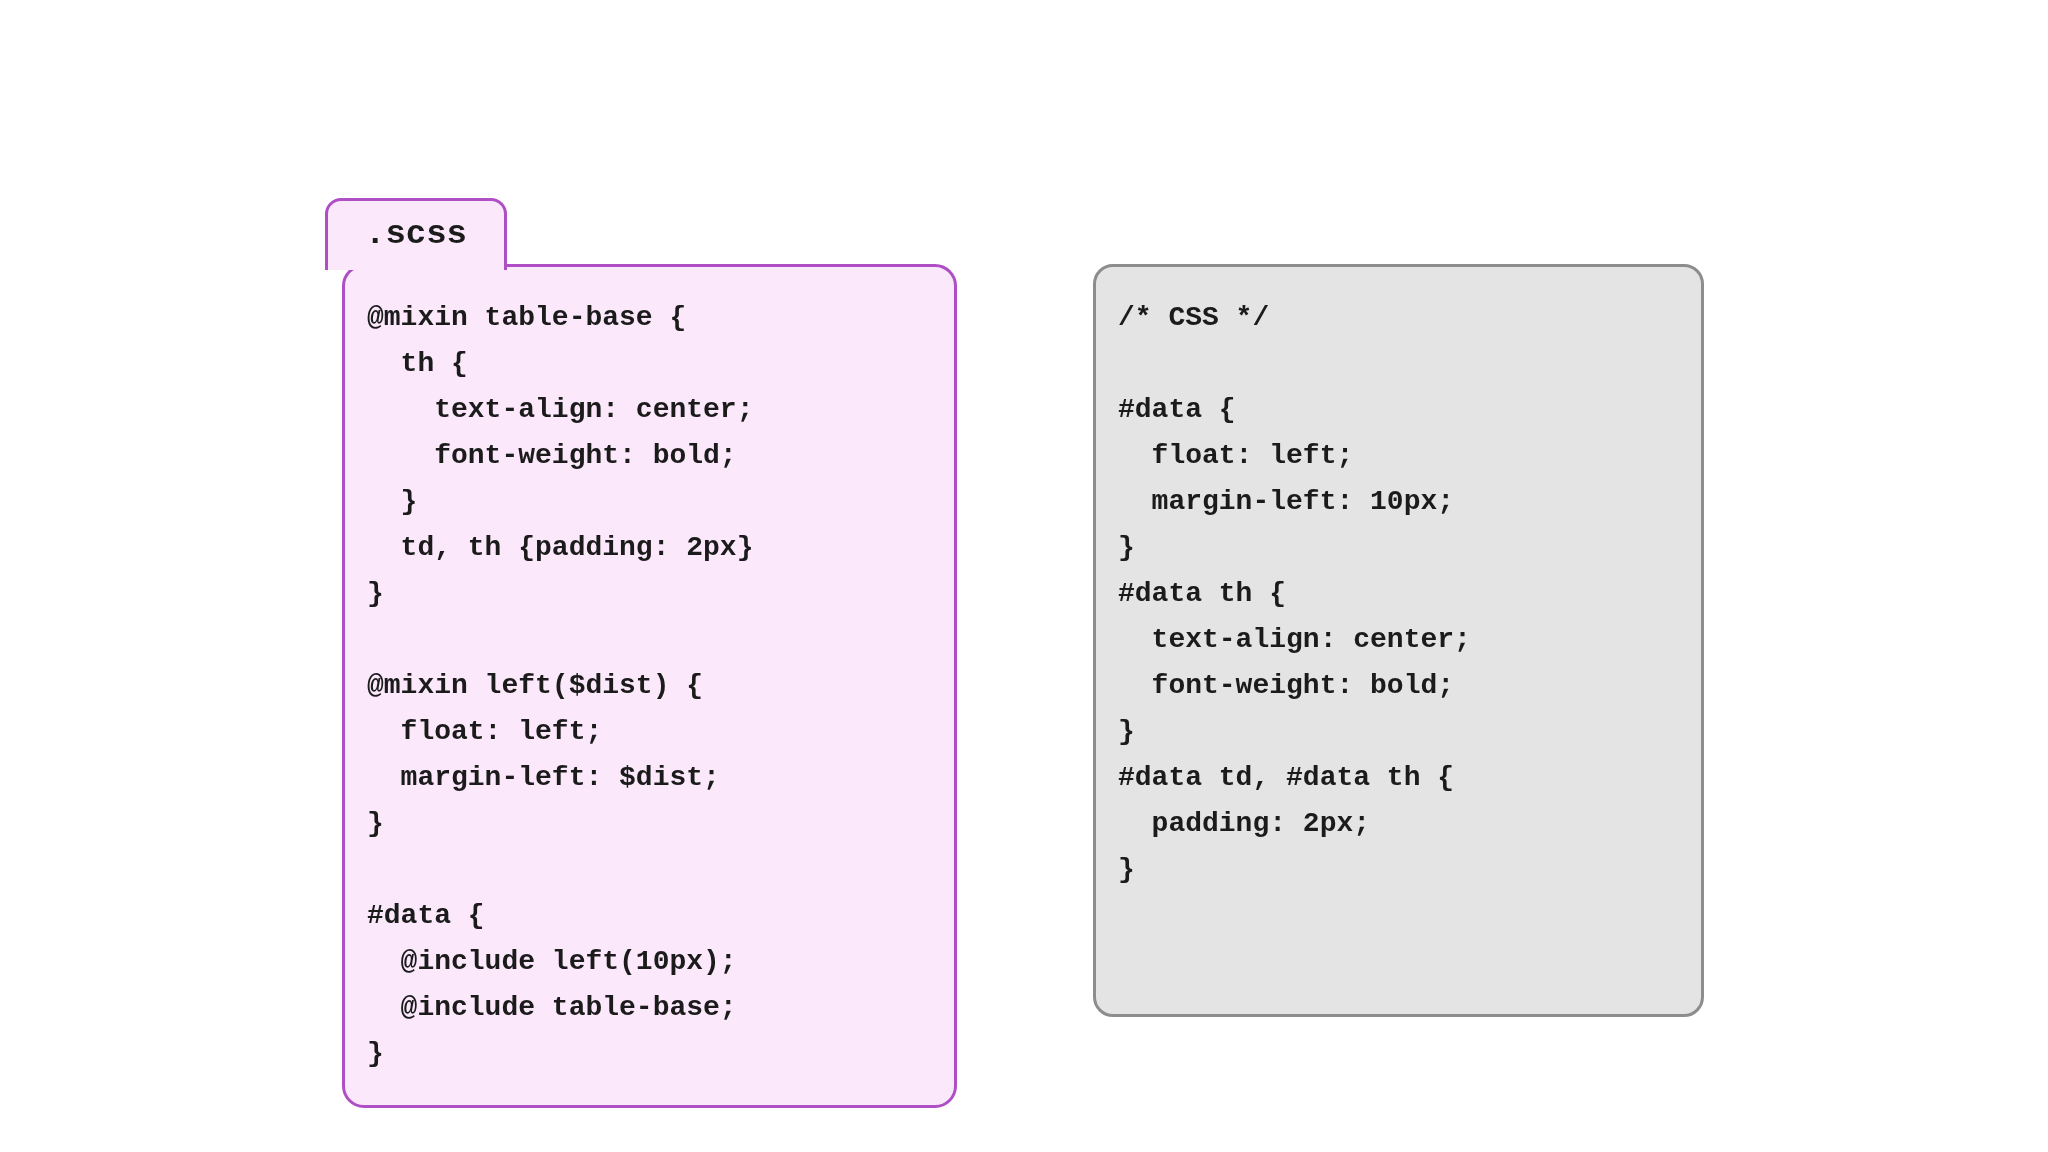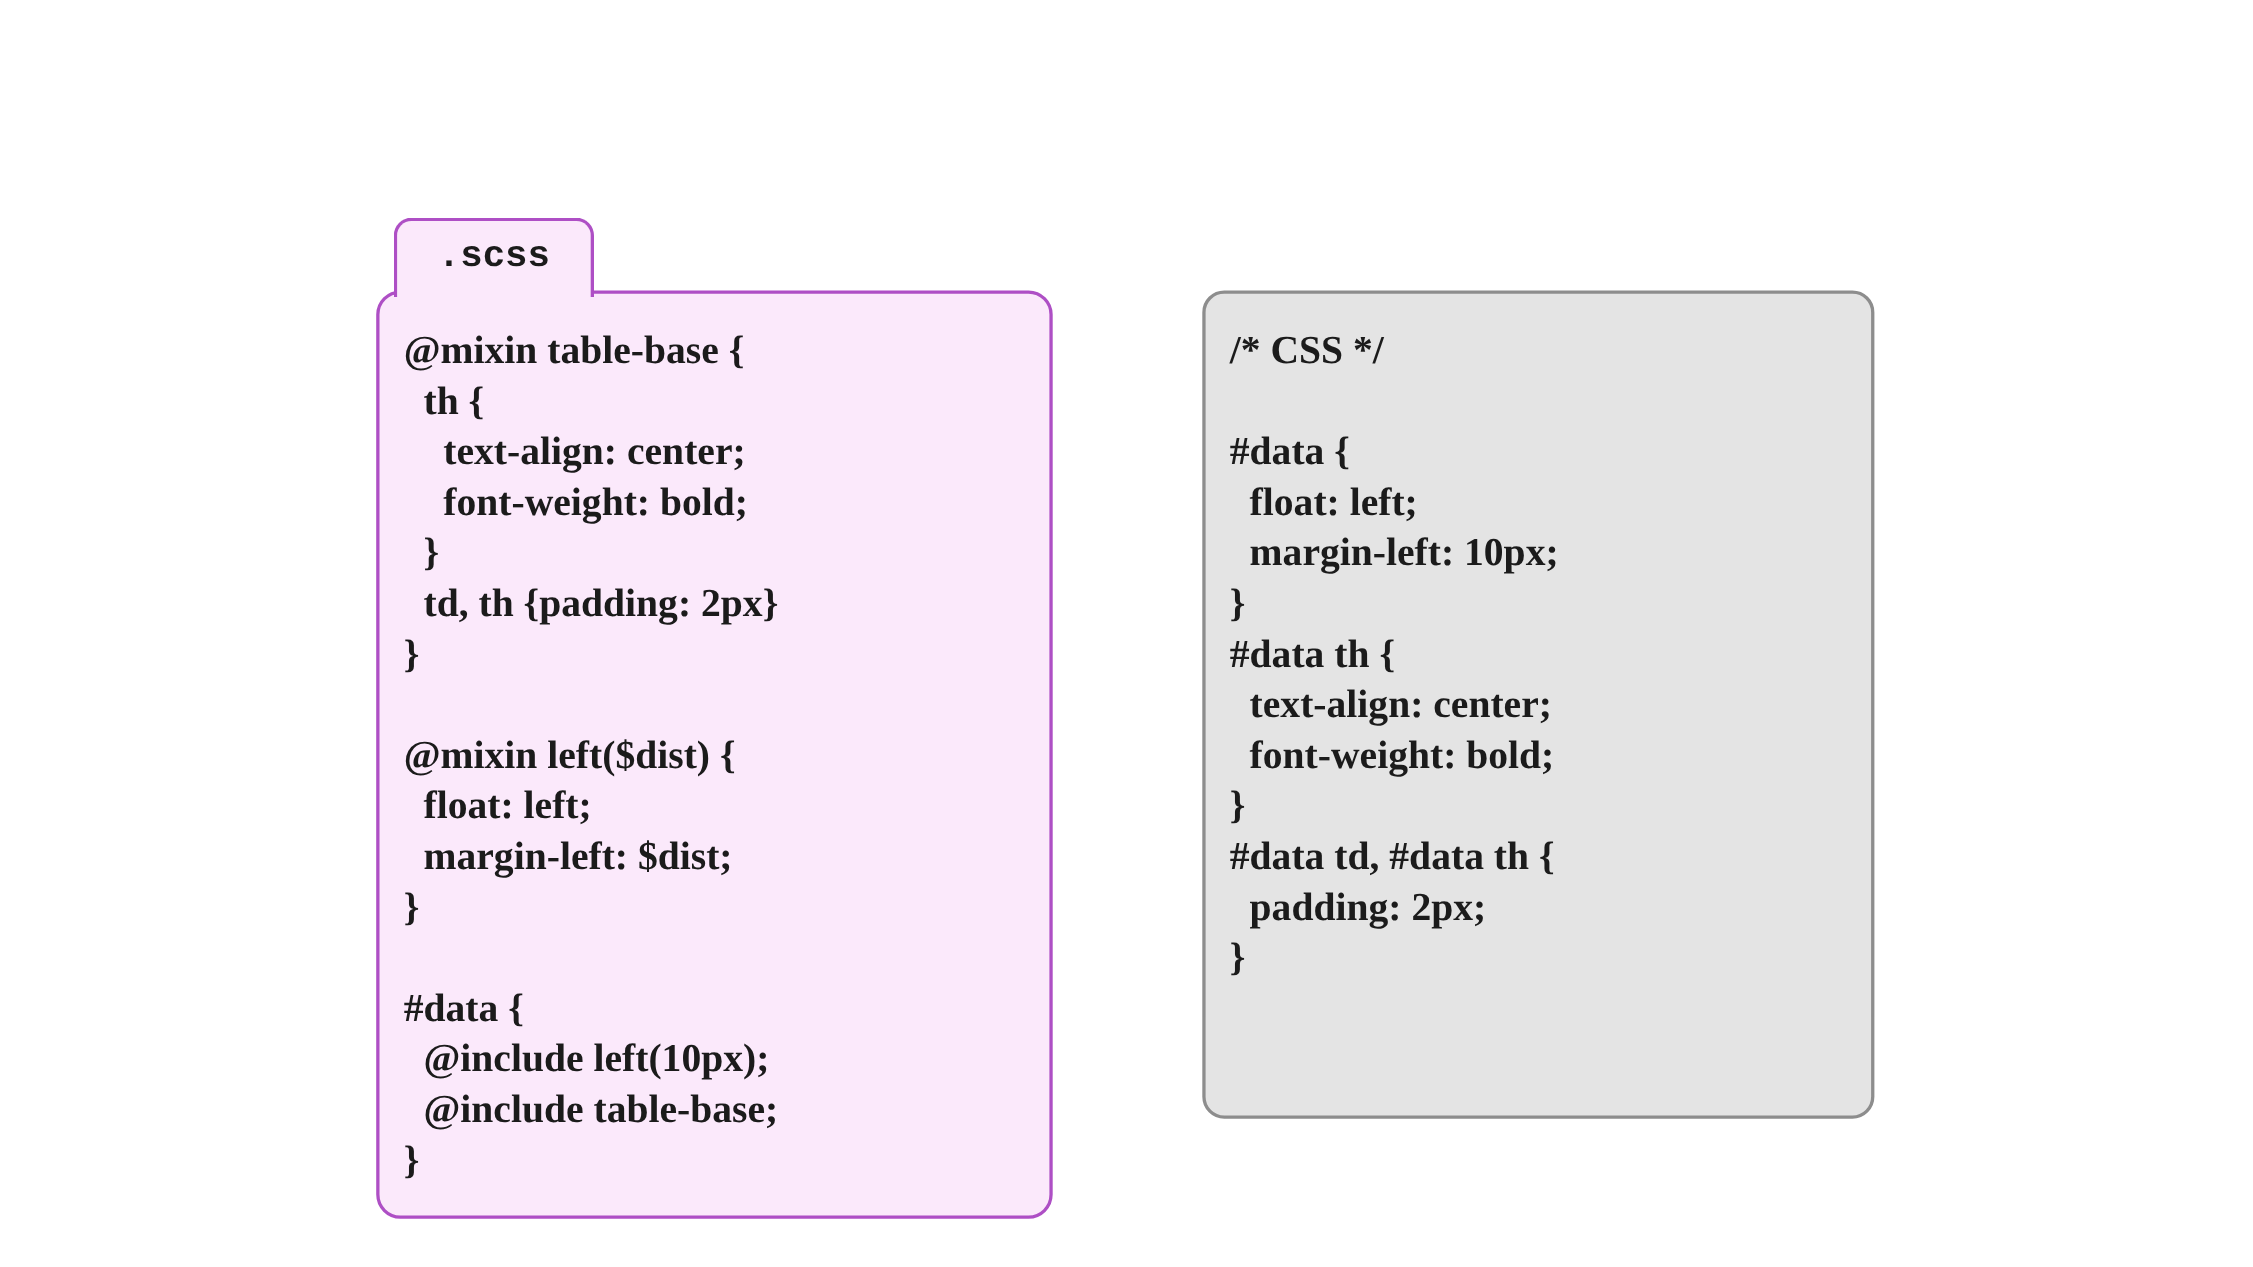--- a/index.html
+++ b/index.html
@@ -44,21 +44,21 @@
   .tab {
     position: absolute;
     box-sizing: border-box;
     text-align: center;
     font-family: "Liberation Mono", "DejaVu Sans Mono", monospace;
     font-weight: bold;
     font-size: 34px;
     line-height: 62px;
   }
   .tab-scss {
-    left: 358px;
+    left: 325px;
     top: 198px;
     width: 182px;
     height: 72px;
     background: var(--pink-fill, #fbe9fb);
     border: 3px solid var(--pink-border, #ae4fc5);
     border-bottom: none;
     border-radius: 16px 16px 0 0;
     color: var(--code-text, #1b1b1b);
     z-index: 3;
     line-height: 66px;
@@ -71,23 +71,23 @@
     background: var(--sass-fill, #fdf4fd);
     border: 2px solid var(--sass-border, #d9a2db);
     border-bottom: none;
     border-radius: 14px 14px 0 0;
     color: var(--sass-text, #8b8b8b);
     z-index: 1;
   }
   pre.code {
     margin: 0;
     white-space: pre;
-    font-family: Liberation Serif, serif;
+    font-family: Liberation Mono, monospace;
     font-weight: bold;
-    font-size: 36px;
+    font-size: 28px;
     line-height: 46px;
     color: var(--code-text, #1b1b1b);
   }
   .scss-box pre.code {
     padding: 28px 10px 0 22px;
   }
 
   
   .css-box {
     position: absolute;

